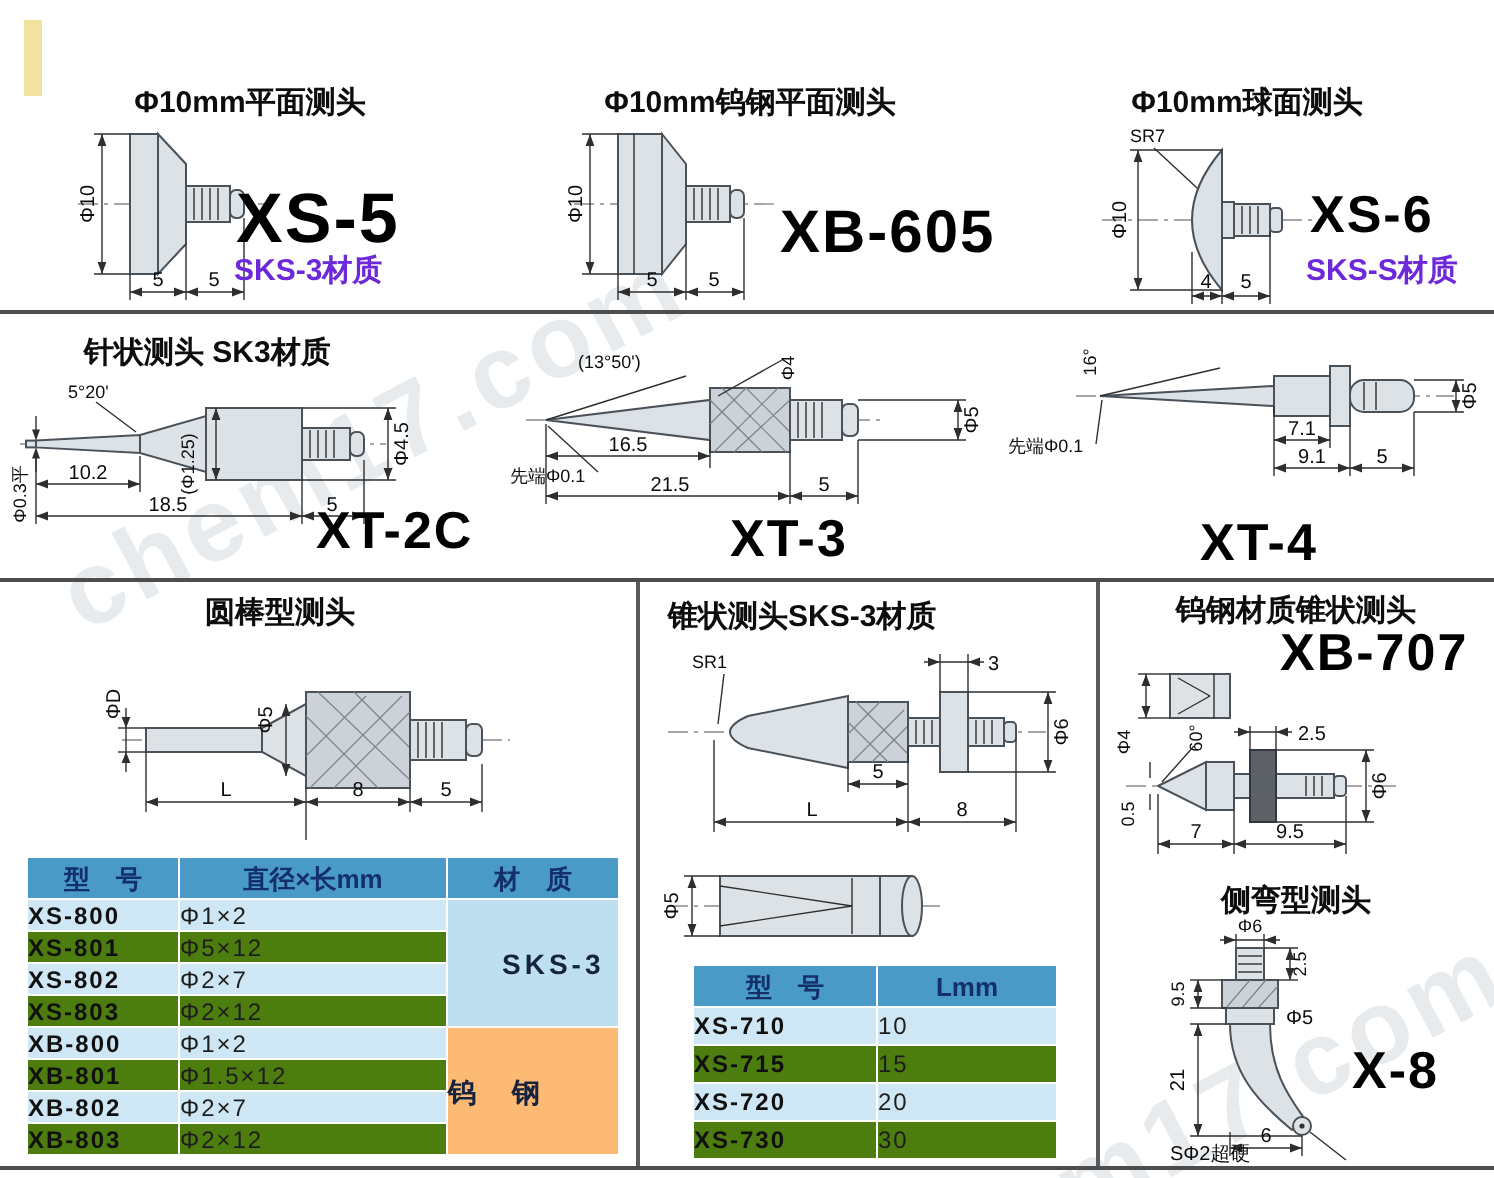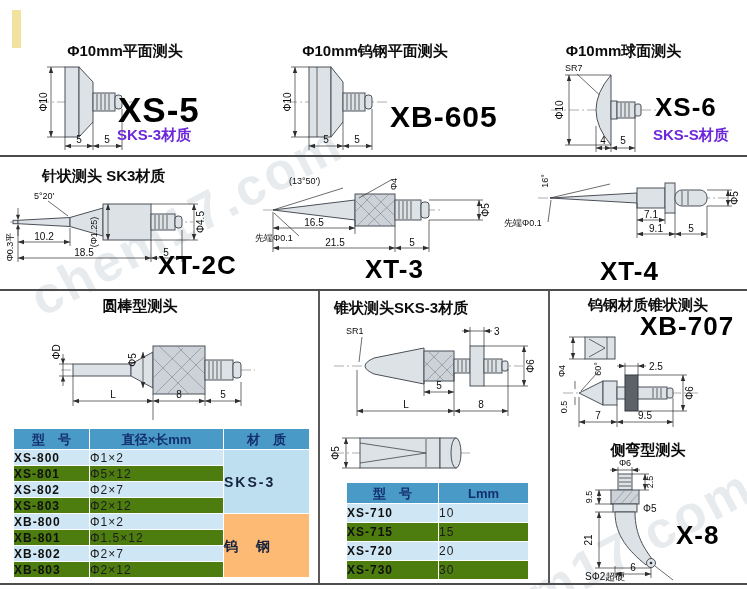--- a/index.html
+++ b/index.html
@@ -27,21 +27,21 @@
   .ar{fill:#2e2e2e;stroke:none;}
   svg text{font-family:"Liberation Sans",sans-serif;font-size:10px;fill:#0d0d0d;}
   svg text.s9{font-size:9px;}
   .tbl{position:absolute;border-collapse:collapse;table-layout:fixed;}
   .tbl th{background:#4a9ac7;color:#13306b;font-size:13px;font-weight:bold;border:1px solid #fff;padding:0;height:20px;line-height:1;}
   .tbl td{font-size:12px;text-align:left;border:1px solid #fff;padding:0;height:15px;line-height:1;color:#1d1d1d;letter-spacing:1px;}
   .t2 td{height:18px;}
   .rl td{background:#cfe7f4;}
   .rd td{background:#4d7c0f;}
   td.mod{font-weight:bold;color:#101010;}
-  .tbl td.mat1{background:#bedff0;font-size:14px;font-weight:bold;letter-spacing:2px;color:#16233f;}
+  .tbl td.mat1{background:#bedff0;font-size:14px;font-weight:bold;letter-spacing:2px;color:#16233f;padding-left:27px;}
   .tbl td.mat2{background:#fdba74;font-size:14px;font-weight:bold;letter-spacing:2px;color:#16233f;}
 </style>
 </head>
 <body>
 
 <div class="page">
 
   <div class="wm" style="left:20px;top:275px;">chem17.com</div>
   <div class="wm" style="left:430px;top:618px;">chem17.com</div>
 

